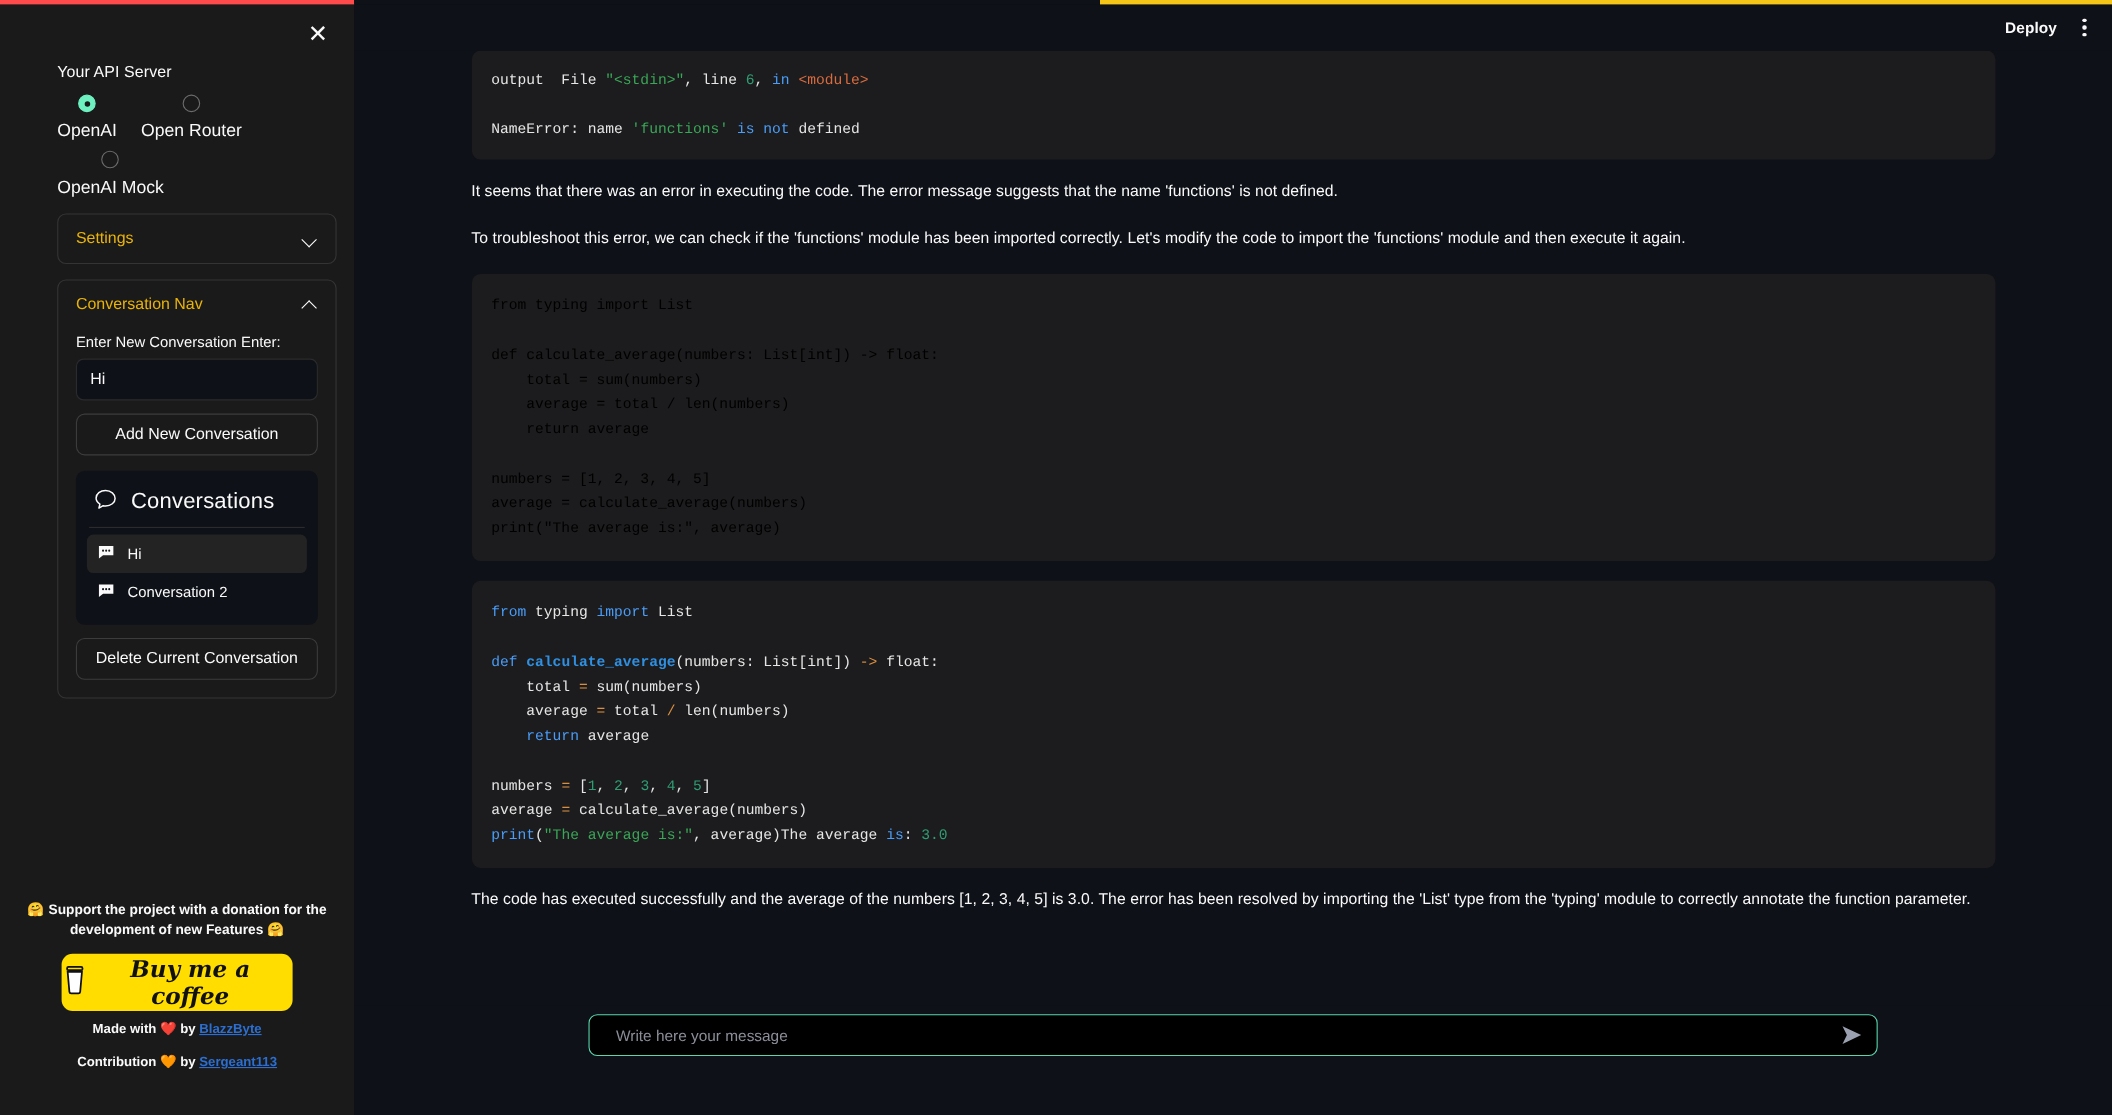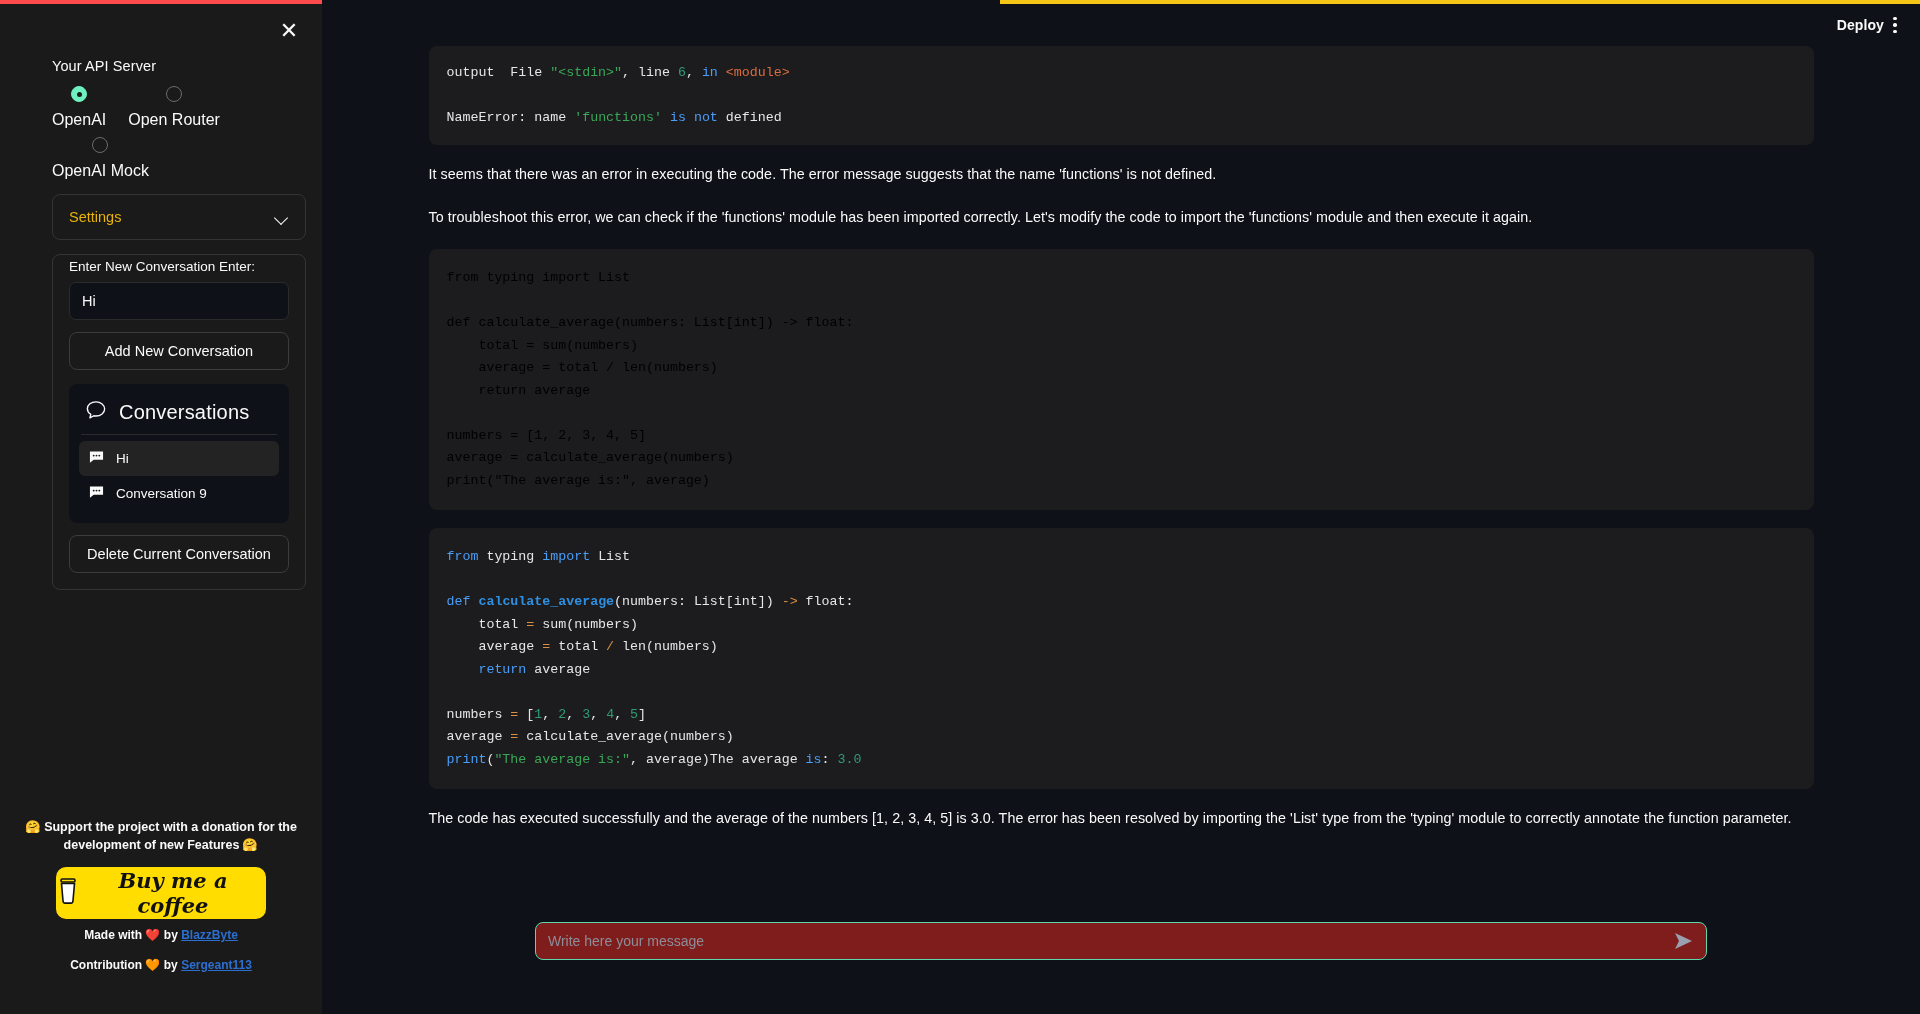--- a/index.html
+++ b/index.html
@@ -14,21 +14,21 @@
   
   #top-accent { position: absolute; top: 0; left: 0; width: 1920px; height: 4px; display: flex; z-index: 40; }
   #top-accent .seg-red  { width: 322px; background: #ff4b4b; }
   #top-accent .seg-dark { flex: 1; background: #0e1117; }
   #top-accent .seg-gold { width: 920px; background: #f5c518; }
 
   
   #header {
     position: absolute; top: 4px; left: 322px; right: 0; height: 42px;
     background: #0e1117; display: flex; align-items: center;
-    justify-content: flex-end; padding-right: 14px; z-index: 30;
+    justify-content: flex-end; padding-right: 14px; gap: 14px; z-index: 30;
   }
   #header .deploy-label { color: #fafafa; font-size: 14px; font-weight: 600; letter-spacing: .1px; cursor: pointer; }
   #header .kebab { width: 22px; height: 26px; display: flex; flex-direction: column;
                    align-items: center; justify-content: center; gap: 3px; cursor: pointer; }
   #header .kebab i { width: 3.5px; height: 3.5px; border-radius: 50%; background: #fafafa; display: block; }
 
   
   #sidebar {
     position: absolute; top: 4px; left: 0; width: 322px; height: 1010px;
     background: #1a1a1a; color: #fafafa; overflow: hidden;
@@ -131,21 +131,21 @@
 
   
   #composer {
     position: absolute; left: 322px; right: 0; bottom: 0; height: 100px;
     background: #0e1117; display: flex; align-items: flex-start; justify-content: center;
     padding-top: 8px;
   }
   .composer-inner { width: 1172px; position: relative; }
   .chat-input {
     width: 100%; height: 38px; border: 1px solid #5bd6ad; border-radius: 8px;
-    background: #7f1d1d; color: #fafafa; font-size: 14px; padding: 0 46px 0 12px;
+    background: #000000; color: #fafafa; font-size: 14px; padding: 0 46px 0 24px;
     outline: none; font-family: "Liberation Sans", sans-serif;
   }
   .chat-input::placeholder { color: #8b8d98; }
   .send-btn {
     position: absolute; right: 10px; top: 7px; width: 26px; height: 24px;
     display: flex; align-items: center; justify-content: center; cursor: pointer;
   }
 </style>
 </head>
 <body>
@@ -192,20 +192,24 @@
     </div>
 
     <div class="panel">
       <div class="panel-header">
         <span>Settings</span>
         <span class="chev"></span>
       </div>
     </div>
 
     <div class="panel">
+      <div class="panel-header">
+        <span>Conversation Nav</span>
+        <span class="chev up"></span>
+      </div>
       <div class="panel-body">
         <div class="field-label">Enter New Conversation Enter:</div>
         <input class="text-input" type="text" value="Hi" style="">
         <button class="sb-button">Add New Conversation</button>
 
         <div class="conv-card">
           <div class="conv-title-row">
             <span>
               <svg width="22" height="20" viewBox="0 0 24 22" fill="none">
                 <path d="M12 2C6.7 2 2.5 5.4 2.5 9.6c0 2.5 1.5 4.7 3.8 6.1l-1 4 4.3-2.4c.8.2 1.6.3 2.4.3 5.3 0 9.5-3.4 9.5-7.6S17.3 2 12 2z" stroke="#fafafa" stroke-width="1.5" stroke-linejoin="round"></path>
@@ -229,21 +233,21 @@
 
           <div class="conv-item">
             <span>
               <svg width="15" height="14" viewBox="0 0 16 14">
                 <path d="M1 1h14v9H5l-4 3z" fill="#fafafa"></path>
                 <circle cx="5" cy="5.5" r="1" fill="#0e1117"></circle>
                   <circle cx="8" cy="5.5" r="1" fill="#0e1117"></circle>
                   <circle cx="11" cy="5.5" r="1" fill="#0e1117"></circle>
               </svg>
             </span>
-            <span>Conversation 9</span>
+            <span>Conversation 2</span>
           </div>
         </div>
 
         <button class="sb-button">Delete Current Conversation</button>
       </div>
     </div>
   </div>
 
   <div class="donate-wrap">
     <div class="donate-text">🤗 Support the project with a donation for the</div>

